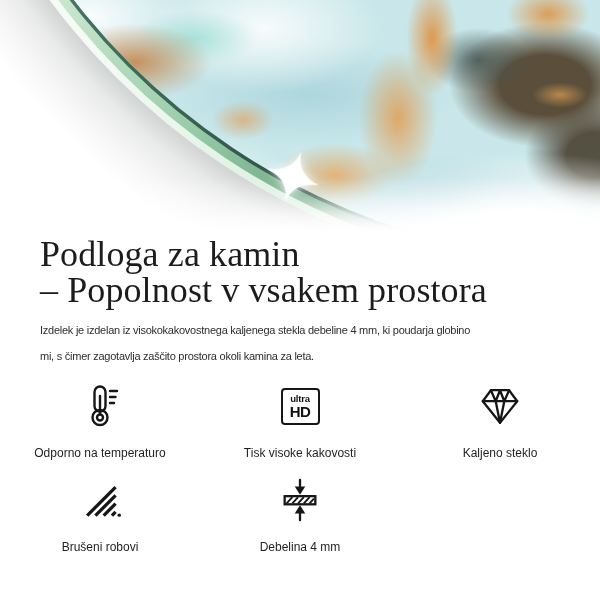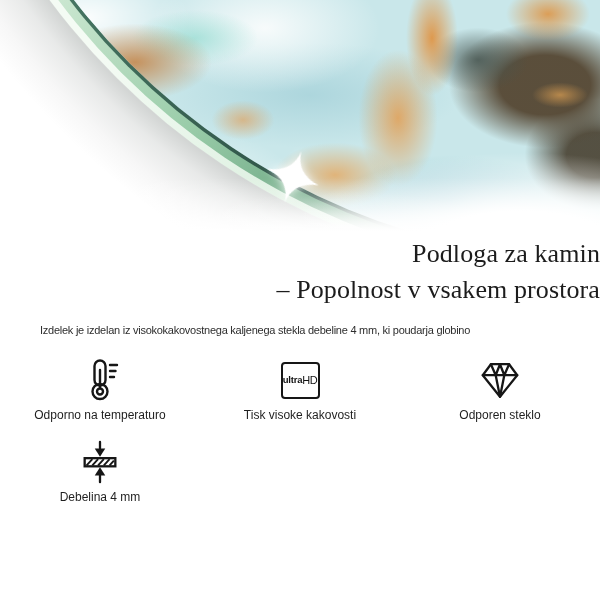--- a/index.html
+++ b/index.html
@@ -67,44 +67,43 @@
   }
   .sparkle{
     left:266px;top:150px;width:54px;height:54px;
     transform:rotate(18deg);
     filter:drop-shadow(0 0 5px rgba(255,255,255,0.95));
   }
   
   .page-title{
     margin:4px 0 4px 40px;
     font-family:"Liberation Serif","DejaVu Serif",serif;
-    font-weight:400;font-size:26px;line-height:36px;color:#1c1c1c;
+    font-weight:400;font-size:36px;line-height:36px;color:#1c1c1c;
     letter-spacing:0.1px;
-    text-align:right;
   }
   .page-desc{
     margin:9px 0 0 40px;width:556px;
     font-size:11px;line-height:26px;letter-spacing:-0.25px;color:#2d2d2d;
     white-space:nowrap;
   }
   
   .features{
     display:grid;grid-template-columns:repeat(3,1fr);row-gap:15px;
     margin:13px 0 0 0;width:600px;
   }
   .feature{display:flex;flex-direction:column;align-items:center;}
   .ficon{height:48px;width:64px;display:flex;align-items:center;justify-content:center;}
-  .flabel{margin-top:4px;font-size:12px;line-height:15px;color:#1f1f1f;}
+  .flabel{margin-top:16px;font-size:12px;line-height:15px;color:#1f1f1f;}
   .uhd-box{
     width:35px;height:33px;border:2.5px solid #161616;border-radius:4px;
-    display:flex;align-items:center;justify-content:center;
+    display:flex;flex-direction:column;align-items:center;justify-content:center;
     color:#111;
   }
   .uhd-top{font-size:9.5px;font-weight:700;line-height:10px;letter-spacing:-0.2px;}
-  .uhd-bottom{font-size:11px;font-weight:400;line-height:15px;letter-spacing:-0.5px;}
+  .uhd-bottom{font-size:15px;font-weight:700;line-height:15px;letter-spacing:-0.5px;}
   svg .ln{stroke:#161616;fill:none;stroke-width:2.4;stroke-linecap:round;stroke-linejoin:round;}
   svg .fat{stroke:#161616;fill:none;stroke-width:3.6;stroke-linecap:butt;}
   svg .fill{fill:#161616;stroke:none;}
 </style>
 </head>
 <body>
 
 <div class="hero">
   <div class="glass-shadow"></div>
   <div class="glass-edge-light"></div>
@@ -117,20 +116,21 @@
   </svg>
 </div>
 
 <h1 class="page-title">
   <div>Podloga za kamin</div>
   <div>– Popolnost v vsakem prostora</div>
 </h1>
 
 <div class="page-desc">
   <div>Izdelek je izdelan iz visokokakovostnega kaljenega stekla debeline 4 mm, ki poudarja globino</div>
+  <div>mi, s čimer zagotavlja zaščito prostora okoli kamina za leta.</div>
 </div>
 
 <div class="features">
 
   <div class="feature">
     <div class="ficon">
       <svg width="48" height="48" viewBox="0 0 48 48">
         <rect class="ln" x="18.5" y="4.5" width="11" height="25" rx="5.5"></rect>
         <circle class="ln" cx="24" cy="35.5" r="7.5"></circle>
         <circle class="ln" cx="24" cy="35.5" r="3" stroke-width="2"></circle>
@@ -154,23 +154,35 @@
 
   <div class="feature">
     <div class="ficon">
       <svg width="46" height="44" viewBox="0 0 48 46">
         <path class="ln" stroke-width="2.1" d="M6 18 L14.5 6.5 H33.5 L42 18 L24 40.5 Z"></path>
         <path class="ln" stroke-width="2.1" d="M6 18 H42"></path>
         <path class="ln" stroke-width="2.1" d="M14.5 6.5 L19.5 18 L24 6.5 L28.5 18 L33.5 6.5"></path>
         <path class="ln" stroke-width="2.1" d="M19.5 18 L24 40.5 L28.5 18"></path>
       </svg>
     </div>
-    <div class="flabel">Odporen steklo</div>
-  </div>
-
+    <div class="flabel">Kaljeno steklo</div>
+  </div>
+
+  <div class="feature">
+    <div class="ficon">
+      <svg width="46" height="44" viewBox="0 0 48 48">
+        <path class="fat" d="M10 41 L41 10"></path>
+        <path class="fat" d="M19 41 L41 19"></path>
+        <path class="fat" d="M28 41 L41 28"></path>
+        <path class="fat" d="M37 41 L41 37"></path>
+        <circle class="fill" cx="45" cy="40.5" r="1.9"></circle>
+      </svg>
+    </div>
+    <div class="flabel">Brušeni robovi</div>
+  </div>
 
   <div class="feature">
     <div class="ficon">
       <svg width="46" height="46" viewBox="0 0 48 48">
         <path class="ln" d="M24 3 V10" stroke-width="3"></path>
         <polygon class="fill" points="24,18.5 18.5,10 29.5,10"></polygon>
         <rect x="8" y="20" width="32" height="8.5" fill="#ffffff" stroke="#161616" stroke-width="2.4"></rect>
         <g stroke="#161616" stroke-width="2">
           <path d="M10 27.5 L16 21"></path>
             <path d="M16 27.5 L22 21"></path>

